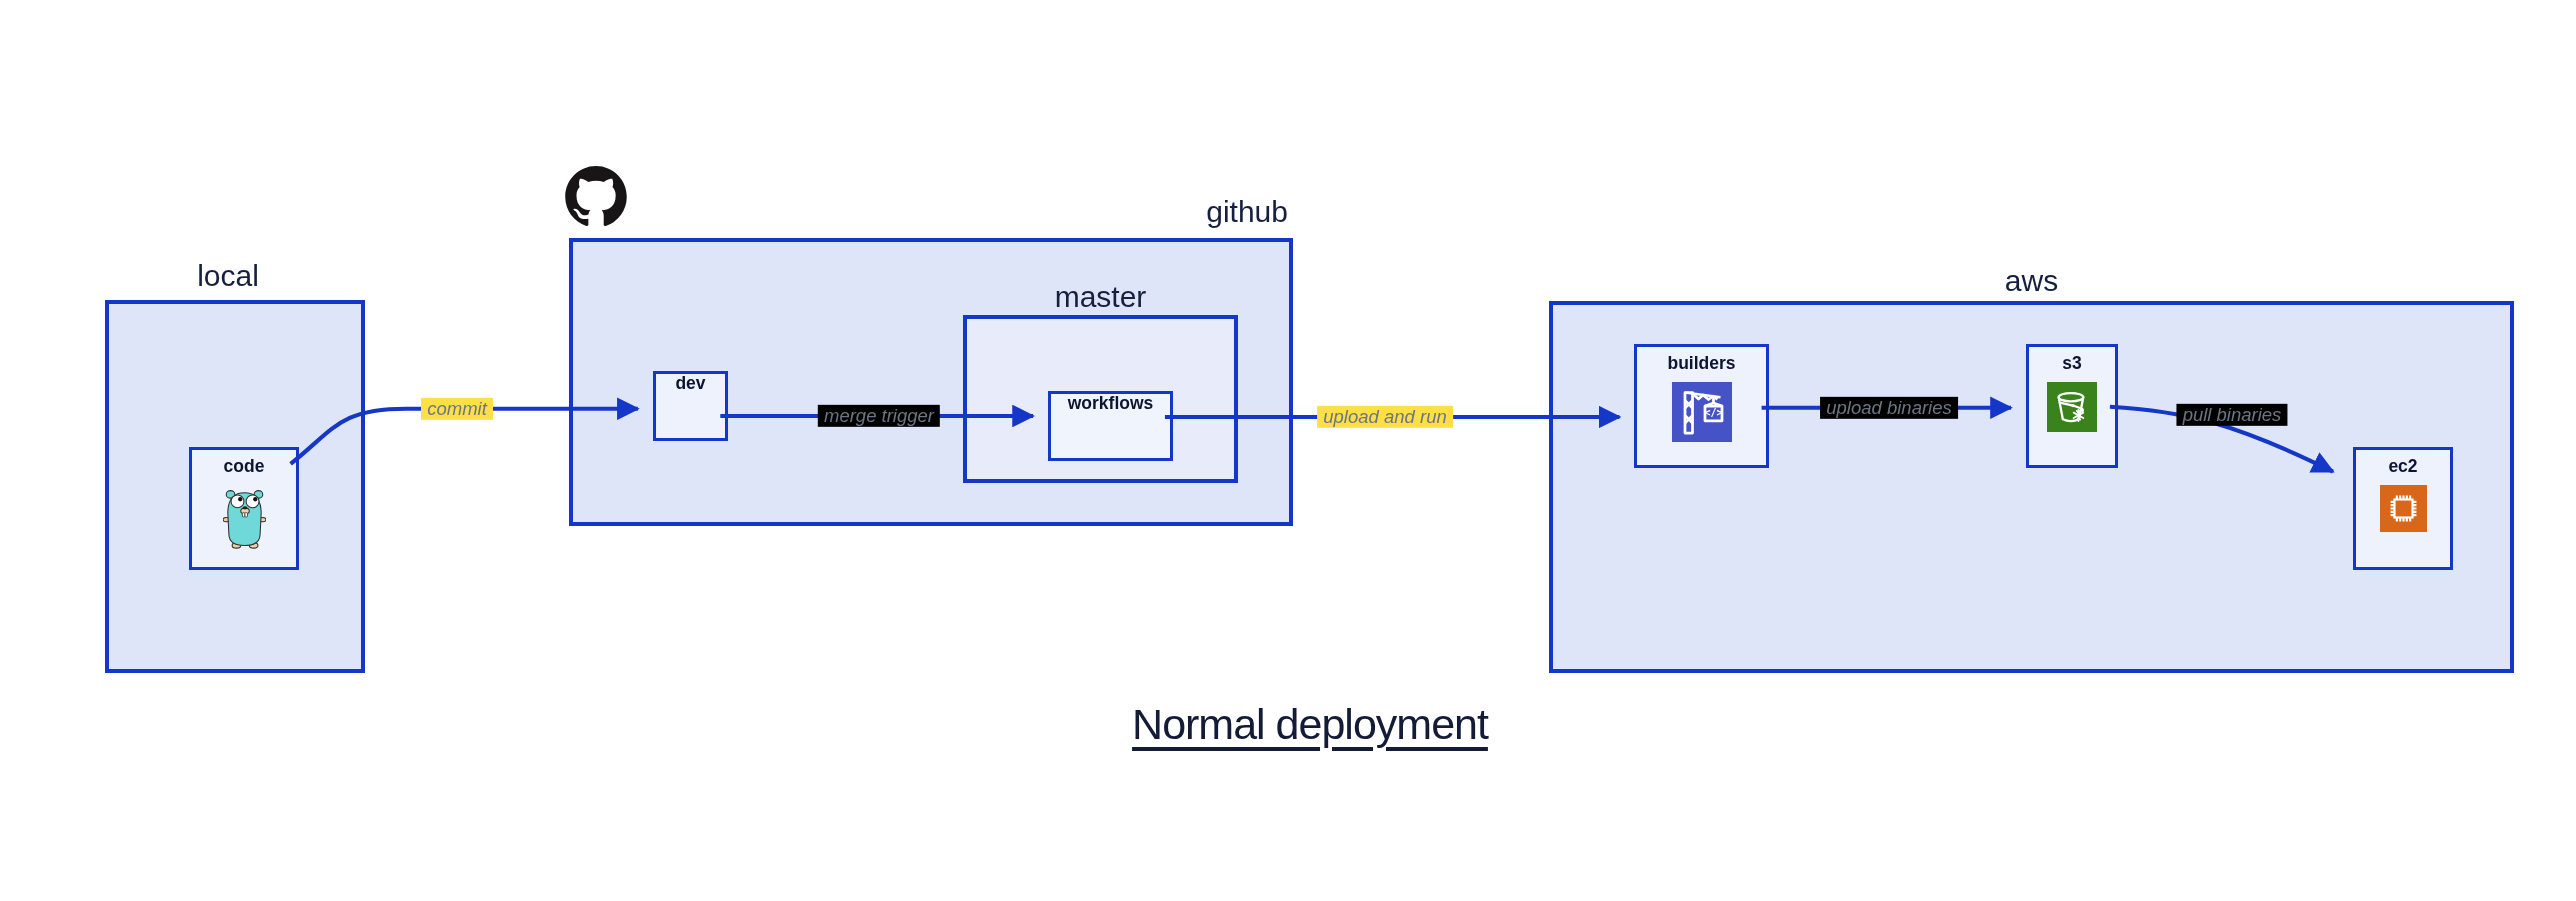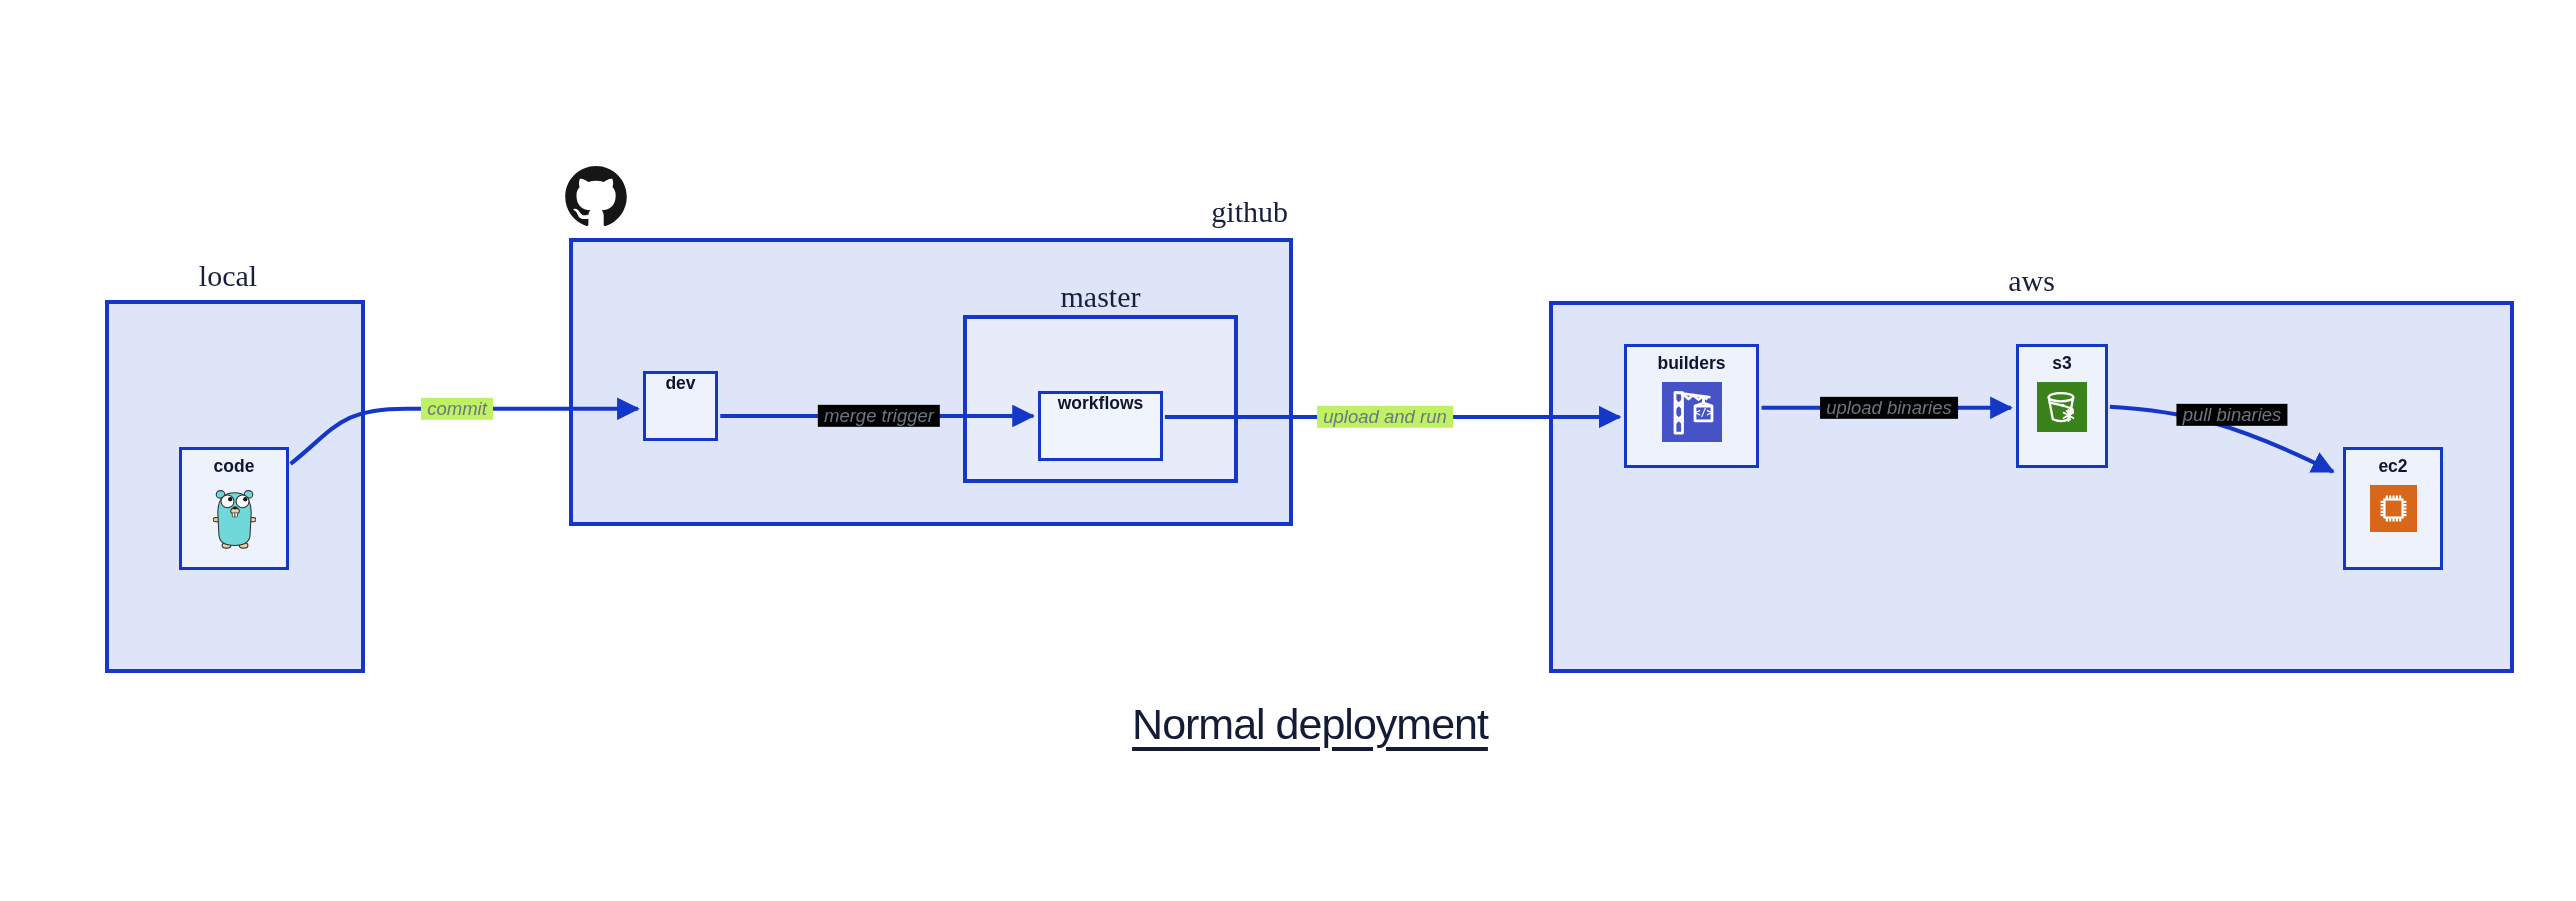--- a/index.html
+++ b/index.html
@@ -8,29 +8,29 @@
     font-family:"Liberation Sans","DejaVu Sans",sans-serif;
   }
   
   .container{position:absolute;box-sizing:border-box;border:4.1px solid #1437c8;background:#dfe5f8;z-index:1;}
   #c-local  {left:105px; top:300px; width:260px;  height:373px;}
   #c-github {left:569px;top:238px; width:724px; height:288px;}
   #c-master {left:963px;top:315px; width:275px;  height:168px;background:#e8ecfa;z-index:2;}
   #c-aws    {left:1549px;top:301px; width:965px; height:372px;}
 
   
-  .group-label{position:absolute;font-size:30px;line-height:1.1;color:#16203e;z-index:2;font-family:Liberation Serif, serif;}
+  .group-label{position:absolute;font-size:30px;line-height:1.1;color:#16203e;z-index:2;}
   #l-local  {left:98px; top:259px; width:260px; text-align:center;}
   #l-github {left:569px;top:195px; width:719px;text-align:right;}
   #l-master {left:963px;top:280px; width:275px; text-align:center;}
   #l-aws    {left:1549px;top:264px; width:965px;text-align:center;}
 
   
   .node{position:absolute;box-sizing:border-box;border:3.6px solid #1437c8;background:#eef2fc;z-index:3;
-        display:flex;flex-direction:column;align-items:center;}
+        display:flex;flex-direction:column;align-items:center;margin-left:10px;}
   .node-label{font-weight:bold;font-size:17.5px;color:#0d1530;line-height:1.1;}
   .top-label{padding-top:7.2px;gap:8.2px;}
   .center-label{justify-content:flex-start;}
   #n-code     {left:179px; top:447px; width:110px;height:123px;text-align:right;}
   #n-dev      {left:643px;top:371px; width:75px;height:70px;}
   #n-workflows{left:1038px;top:391px; width:125px;height:70px;background:#f0f4fd;}
   #n-builders {left:1624px;top:344px; width:135px;height:124px;}
   #n-s3       {left:2016px;top:344px; width:92px;height:124px;}
   #n-ec2      {left:2343px;top:447px; width:100px;height:123px;}
 
@@ -38,21 +38,21 @@
 
   
   #github-logo{position:absolute;left:565px;top:166px;z-index:2;}
 
   
   #edges{position:absolute;left:0;top:0;z-index:4;pointer-events:none;}
   .edge{stroke:#1437c8;stroke-width:8;fill:none;}
 
   .edge-label{position:absolute;z-index:5;transform:translate(-50%,-50%);
     font-style:italic;font-size:18.5px;color:#6e7582;white-space:nowrap;padding:1px 6.2px;line-height:1.1;}
-  .bg-white{background:#bef264;}
+  .bg-white{background:#fde047;}
   .bg-panel{background:#000000;}
   #el-commit {left:457px; top:409px;}
   #el-merge  {left:879px;top:416px;}
   #el-run    {left:1385px;top:417px;}
   #el-upload {left:1889px;top:408px;}
   #el-pull   {left:2232px;top:415px;}
 
   
   #diagram-title{position:absolute;left:1109px;top:700px;width:402px;text-align:center;z-index:2;
     font-size:43px;letter-spacing:-1px;color:#131b36;

